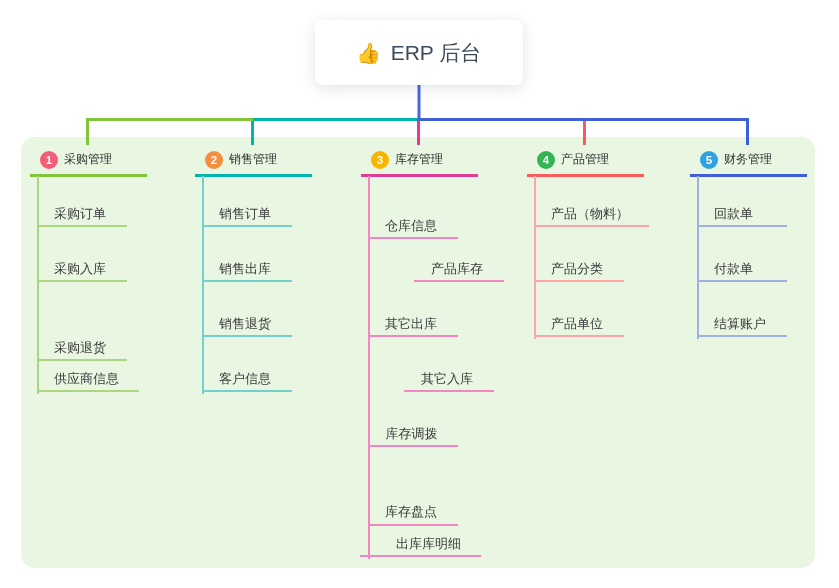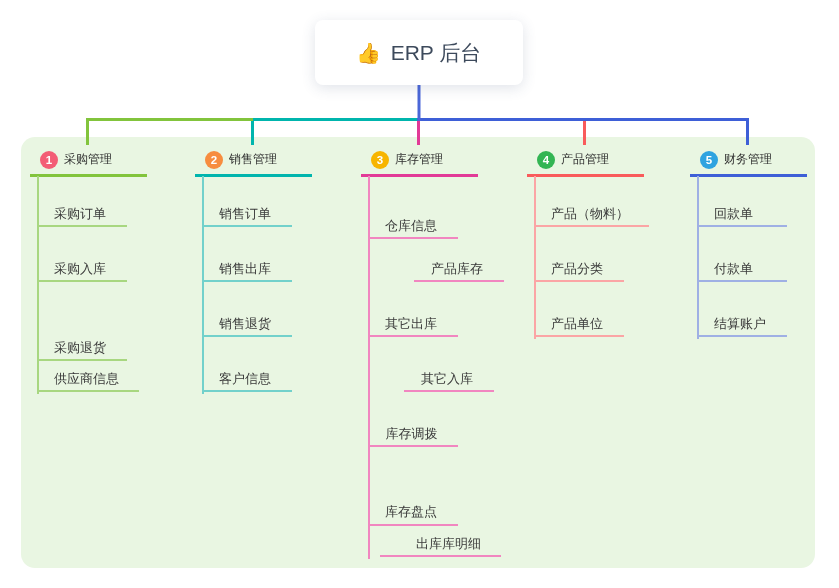--- a/index.html
+++ b/index.html
@@ -85,21 +85,21 @@
         <span class="branch-label">库存管理</span>
       </div>
       <div class="title-underline" style="left: 361px; top: 174px; width: 117px; background: rgb(226, 58, 151);"></div>
       <div class="child-vline" style="left: 368px; top: 176px; height: 383px; background: rgb(241, 134, 192);"></div>
       <div class="child-node" style="left: 368px; top: 201px; border-bottom-color: rgb(241, 134, 192); margin-top: 12px;">仓库信息</div>
       <div class="child-node" style="left: 368px; top: 256px; border-bottom-color: rgb(241, 134, 192); margin-left: 46px;">产品库存</div>
       <div class="child-node" style="left: 368px; top: 311px; border-bottom-color: rgb(241, 134, 192);">其它出库</div>
       <div class="child-node" style="left: 368px; top: 366px; border-bottom-color: rgb(241, 134, 192); margin-left: 36px;">其它入库</div>
       <div class="child-node" style="left: 368px; top: 421px; border-bottom-color: rgb(241, 134, 192); text-align: center;">库存调拨</div>
       <div class="child-node" style="left: 368px; top: 500px; border-bottom-color: rgb(241, 134, 192); font-family: Liberation Mono, monospace;">库存盘点</div>
-      <div class="child-node" style="left: 380px; top: 531px; border-bottom-color: rgb(241, 134, 192); padding-left: 36px;">出库库明细</div>
+      <div class="child-node" style="left: 360px; top: 531px; border-bottom-color: rgb(241, 134, 192); padding-left: 36px;">出库库明细</div>
       <div class="branch-header" style="left: 527px; top: 145px; width: 117px; background: rgb(233, 246, 226);">
         <span class="badge" style="background: rgb(51, 181, 83);">4</span>
         <span class="branch-label">产品管理</span>
       </div>
       <div class="title-underline" style="left: 527px; top: 174px; width: 117px; background: rgb(249, 91, 91);"></div>
       <div class="child-vline" style="left: 534px; top: 176px; height: 163px; background: rgb(251, 165, 165);"></div>
       <div class="child-node" style="left: 534px; top: 201px; border-bottom-color: rgb(251, 165, 165);">产品（物料）</div>
       <div class="child-node" style="left: 534px; top: 256px; border-bottom-color: rgb(251, 165, 165);">产品分类</div>
       <div class="child-node" style="left: 534px; top: 311px; border-bottom-color: rgb(251, 165, 165);">产品单位</div>
       <div class="branch-header" style="left: 690px; top: 145px; width: 117px; background: rgb(233, 246, 226);">

